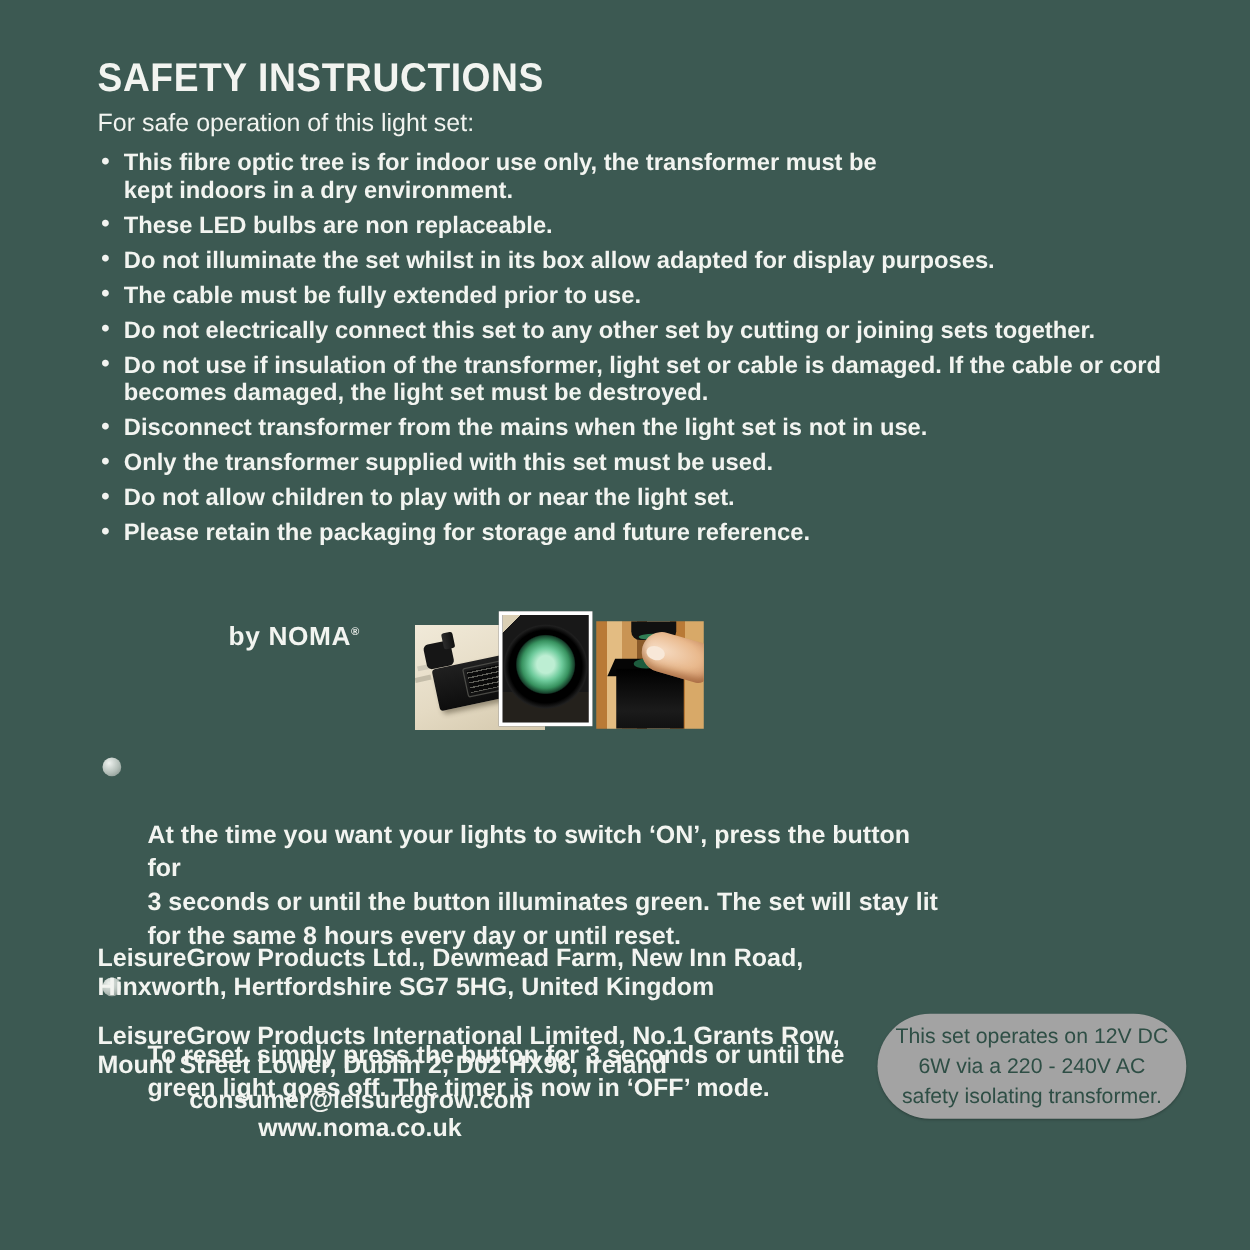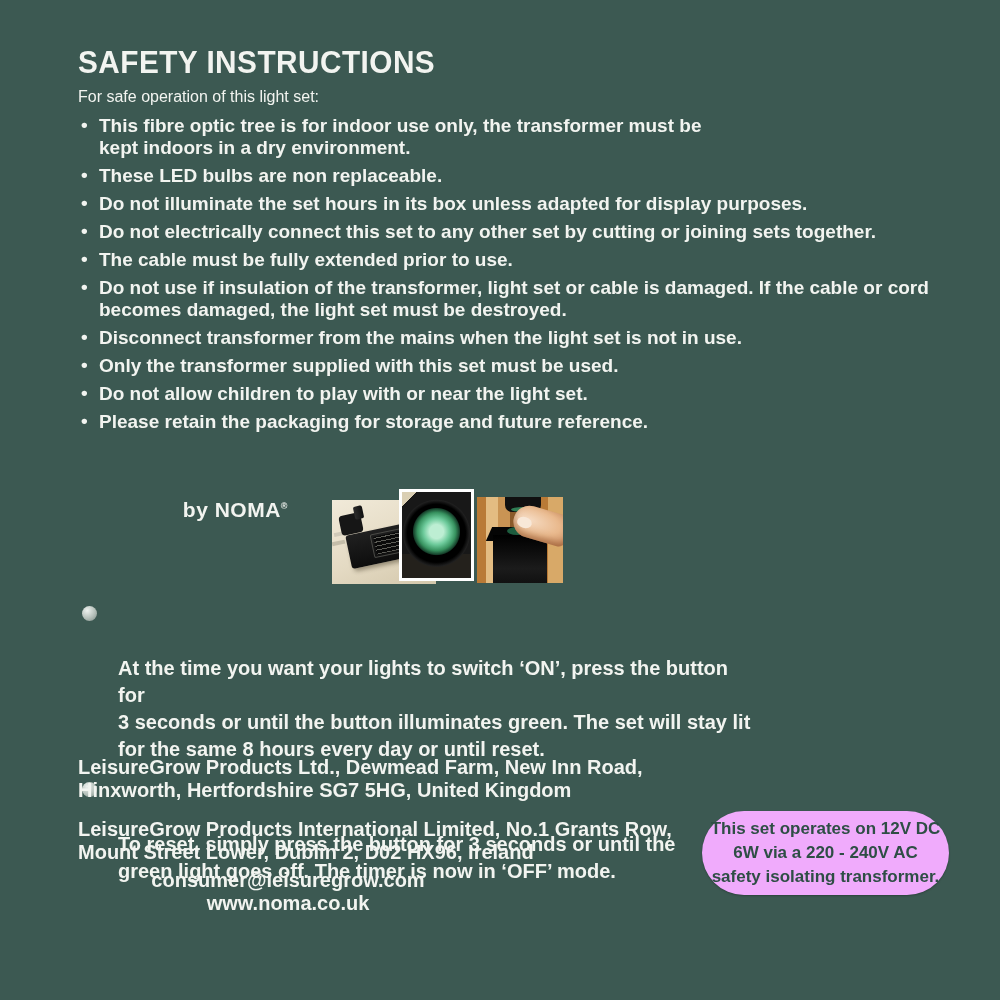--- a/index.html
+++ b/index.html
@@ -11,21 +11,21 @@
   }
   .abs{position:absolute;}
 
   
   .top-block{left:78px;top:44px;width:880px;}
   .title{
     display:inline-block;margin:0 0 7px 0;
     font-size:32px;font-weight:700;letter-spacing:.5px;
     transform:scaleX(.93);transform-origin:left center;white-space:nowrap;
   }
-  .subtitle{margin:0 0 9px 0;font-size:16px;font-weight:400;}
+  .subtitle{margin:0 0 9px 0;font-size:20px;font-weight:400;}
   ul.safety{list-style:none;margin:0;padding:0;font-size:19px;line-height:22px;}
   ul.safety li{
     position:relative;padding-left:21px;margin-bottom:6px;
     white-space:pre-line;font-weight:700;
   }
   ul.safety li::before{
     content:"\2022";position:absolute;left:3px;top:-1px;font-size:19px;color:#f2f4f0;
   }
 
   
@@ -83,38 +83,38 @@
     filter:blur(.5px);}
 
   
   .addresses{left:78px;top:756px;width:650px;}
   .address{margin:0 0 16px 0;font-size:20px;font-weight:700;line-height:23px;white-space:pre-line;}
   .contact{left:78px;top:869px;width:420px;font-size:20px;font-weight:700;line-height:22.5px;}
   .contact div{margin:0;text-align:center;}
 
   
   .pill{left:702px;top:811px;width:247px;height:84px;border-radius:42px;
-    background:#f0abfc;color:#2e4e45;
+    background:#a3a3a3;color:#2e4e45;
     display:flex;flex-direction:column;justify-content:center;align-items:center;
-    font-size:17px;font-weight:700;line-height:24px;text-align:center;
+    font-size:17px;font-weight:400;line-height:24px;text-align:center;
     box-shadow:0 1px 2px rgba(0,0,0,.25);}
 </style>
 </head>
 <body>
 
 <div class="abs top-block">
   <h1 class="title">SAFETY INSTRUCTIONS</h1>
   <p class="subtitle">For safe operation of this light set:</p>
   <ul class="safety">
     <li>This fibre optic tree is for indoor use only, the transformer must be
 kept indoors in a dry environment.</li>
     <li>These LED bulbs are non replaceable.</li>
-    <li>Do not illuminate the set hours in its box unless adapted for display purposes.</li>
+    <li>Do not illuminate the set whilst in its box allow adapted for display purposes.</li>
+    <li>The cable must be fully extended prior to use.</li>
     <li>Do not electrically connect this set to any other set by cutting or joining sets together.</li>
-    <li>The cable must be fully extended prior to use.</li>
     <li>Do not use if insulation of the transformer, light set or cable is damaged. If the cable or cord
 becomes damaged, the light set must be destroyed.</li>
     <li>Disconnect transformer from the mains when the light set is not in use.</li>
     <li>Only the transformer supplied with this set must be used.</li>
     <li>Do not allow children to play with or near the light set.</li>
     <li>Please retain the packaging for storage and future reference.</li>
   </ul>
 </div>
 
 <div class="abs logo-block">

